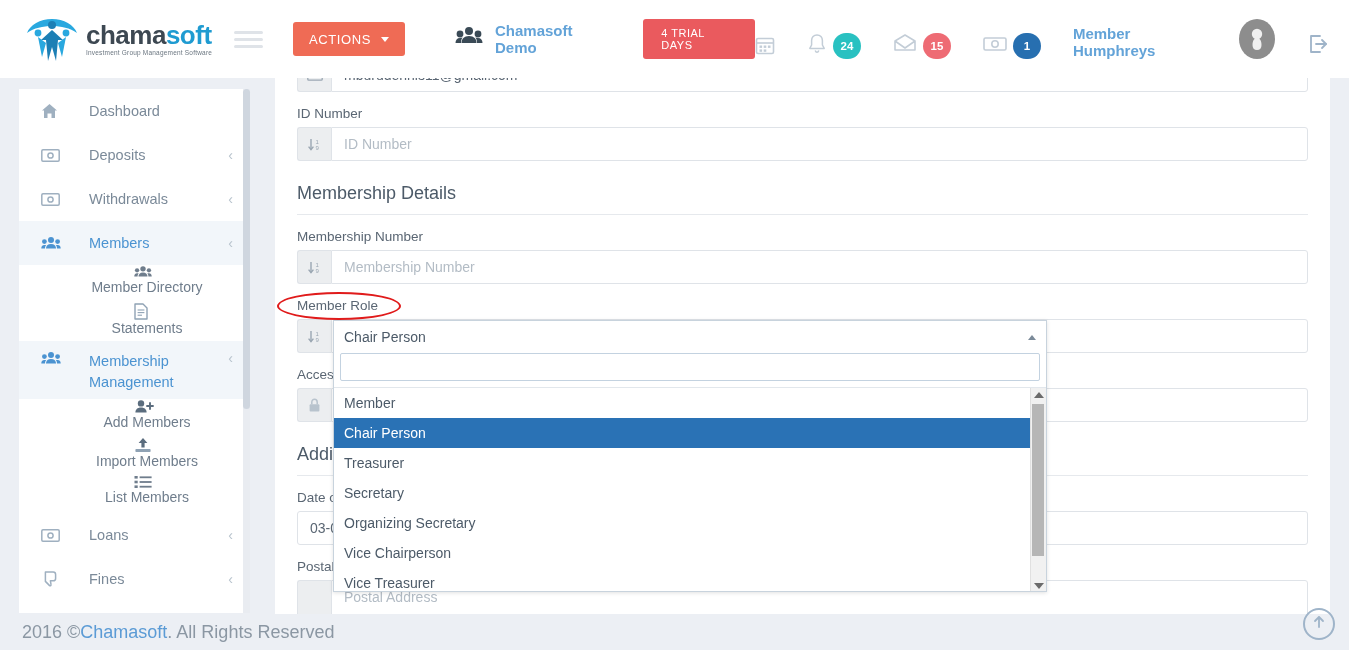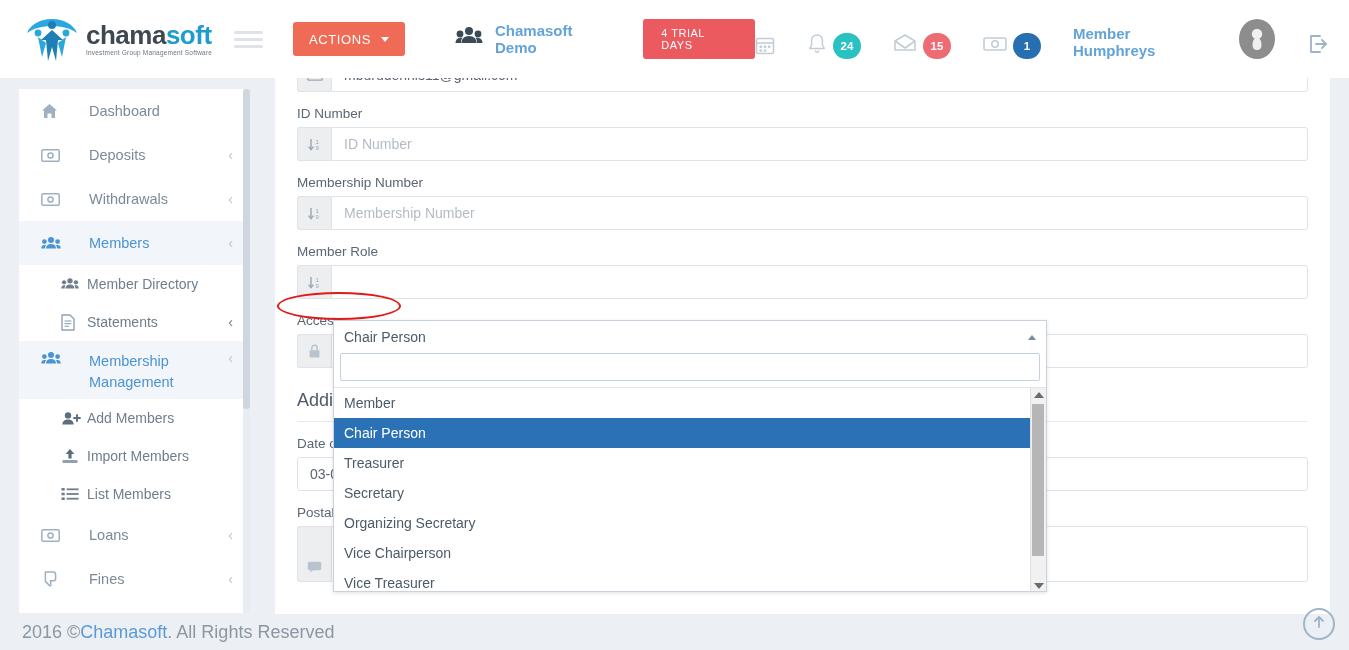--- a/index.html
+++ b/index.html
@@ -131,21 +131,21 @@
     background: #f2f6fa; color: #4b93d1;
   }
   .nav-item.active .ni-icon { color: #4b93d1; }
   .nav-item.two-line {
     height: 58px; align-items: flex-start; padding-top: 10px;
   }
   .nav-item.two-line .ni-label { line-height: 1.45; }
   .nav-sub {
     display: flex; align-items: center;
     height: 38px; padding-left: 42px; padding-right: 16px;
-    color: #6f7d8c; font-size: 14px; cursor: pointer;
+    color: #6f7d8c; font-size: 14px; cursor: pointer; flex-direction: column;
   }
   .nav-sub .ns-icon {
     width: 26px; flex: none; color: #8fa2b4; display: flex; align-items: center;
   }
   .nav-sub .ns-label { flex: 1; }
 
   
   .content-card {
     position: absolute; top: 60px; left: 275px;
     width: 1055px; height: 565px;
@@ -574,20 +574,21 @@
         <svg width="16" height="15" viewBox="0 0 16 15">
             <line x1="4" y1="2" x2="4" y2="12.4" stroke="#9aa6b2" stroke-width="1.4"></line>
             <polyline points="1.6,9.6 4,12.6 6.4,9.6" fill="none" stroke="#9aa6b2" stroke-width="1.4"></polyline>
             <text x="8.4" y="6.6" font-size="6" fill="#9aa6b2" font-family="Liberation Sans">1</text>
             <text x="8.4" y="13.4" font-size="6" fill="#9aa6b2" font-family="Liberation Sans">9</text>
           </svg>
       </span>
       <input class="txt" placeholder="ID Number" style="">
     </div>
 
+    <div class="section-head">Membership Details</div>
 
     <div class="fld-label">Membership Number</div>
     <div class="input-row">
       <span class="addon">
         <svg width="16" height="15" viewBox="0 0 16 15">
             <line x1="4" y1="2" x2="4" y2="12.4" stroke="#9aa6b2" stroke-width="1.4"></line>
             <polyline points="1.6,9.6 4,12.6 6.4,9.6" fill="none" stroke="#9aa6b2" stroke-width="1.4"></polyline>
             <text x="8.4" y="6.6" font-size="6" fill="#9aa6b2" font-family="Liberation Sans">1</text>
             <text x="8.4" y="13.4" font-size="6" fill="#9aa6b2" font-family="Liberation Sans">9</text>
           </svg>

